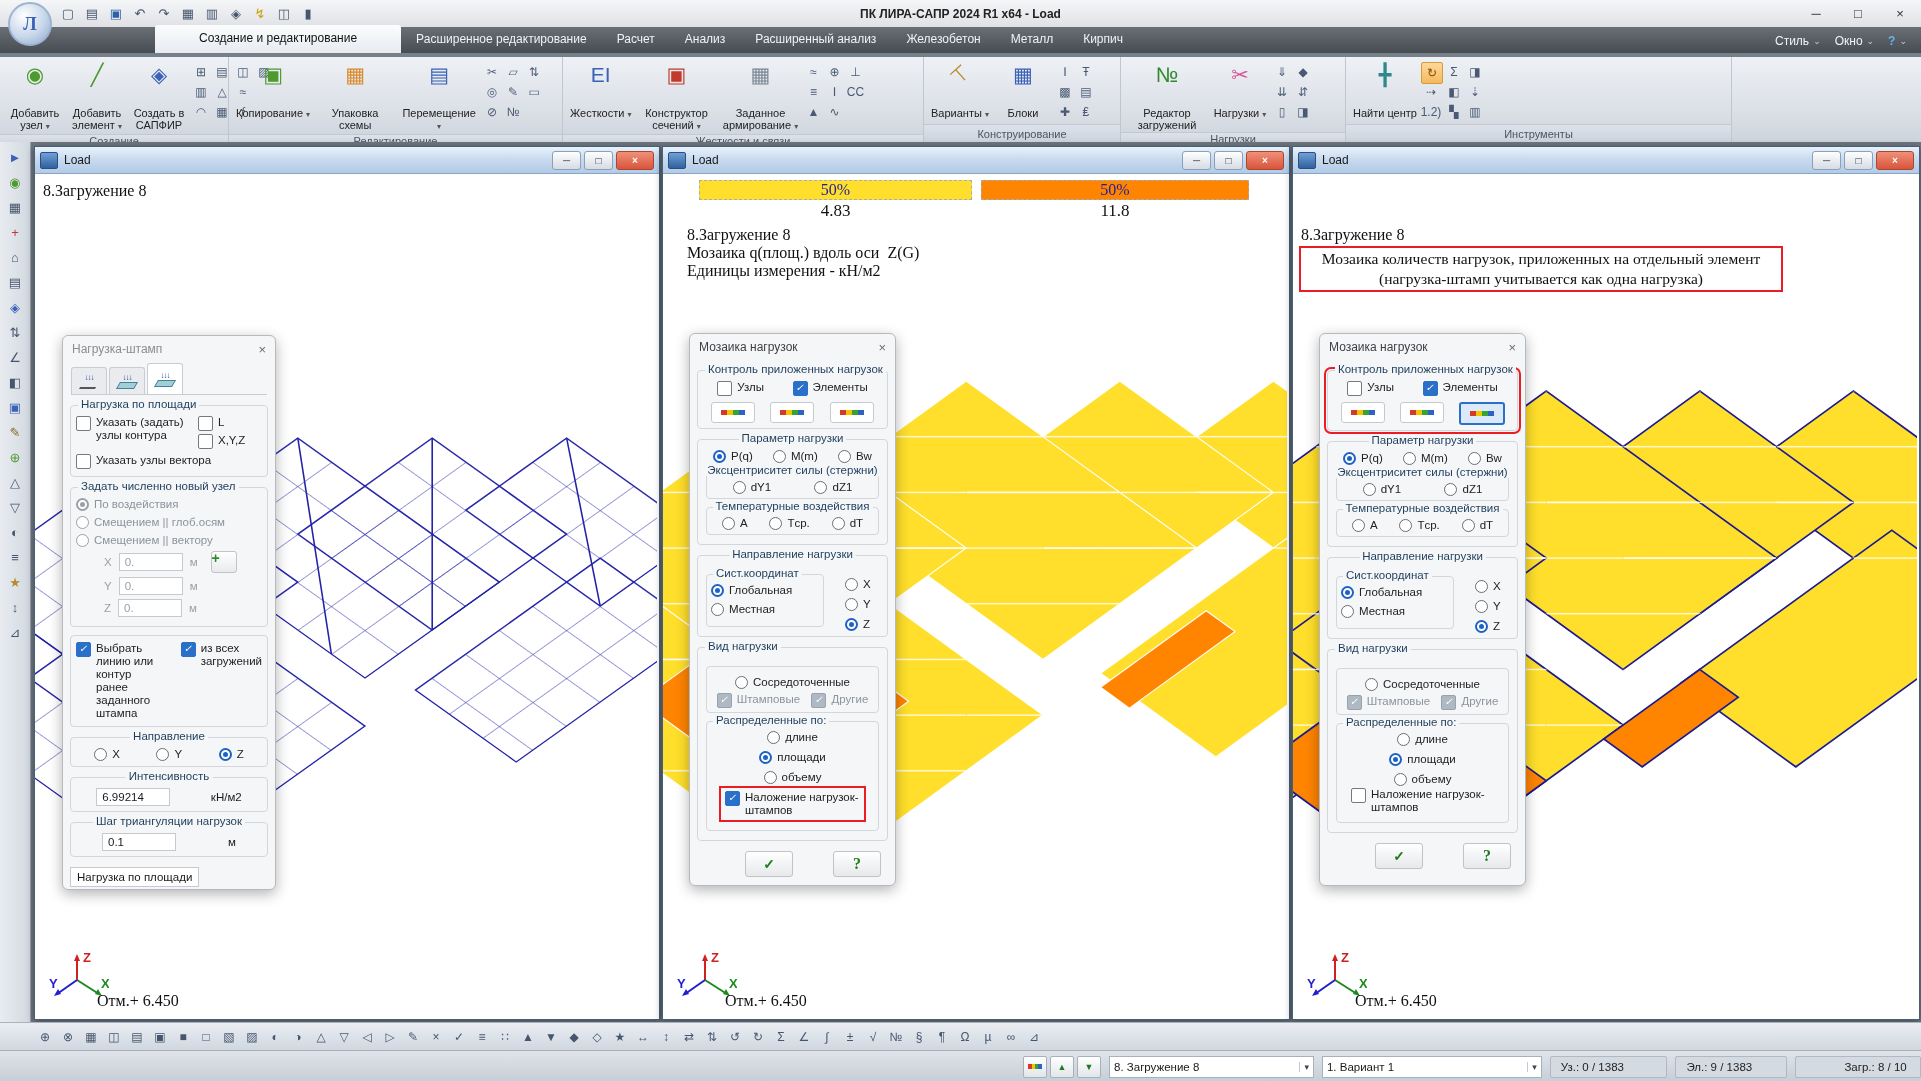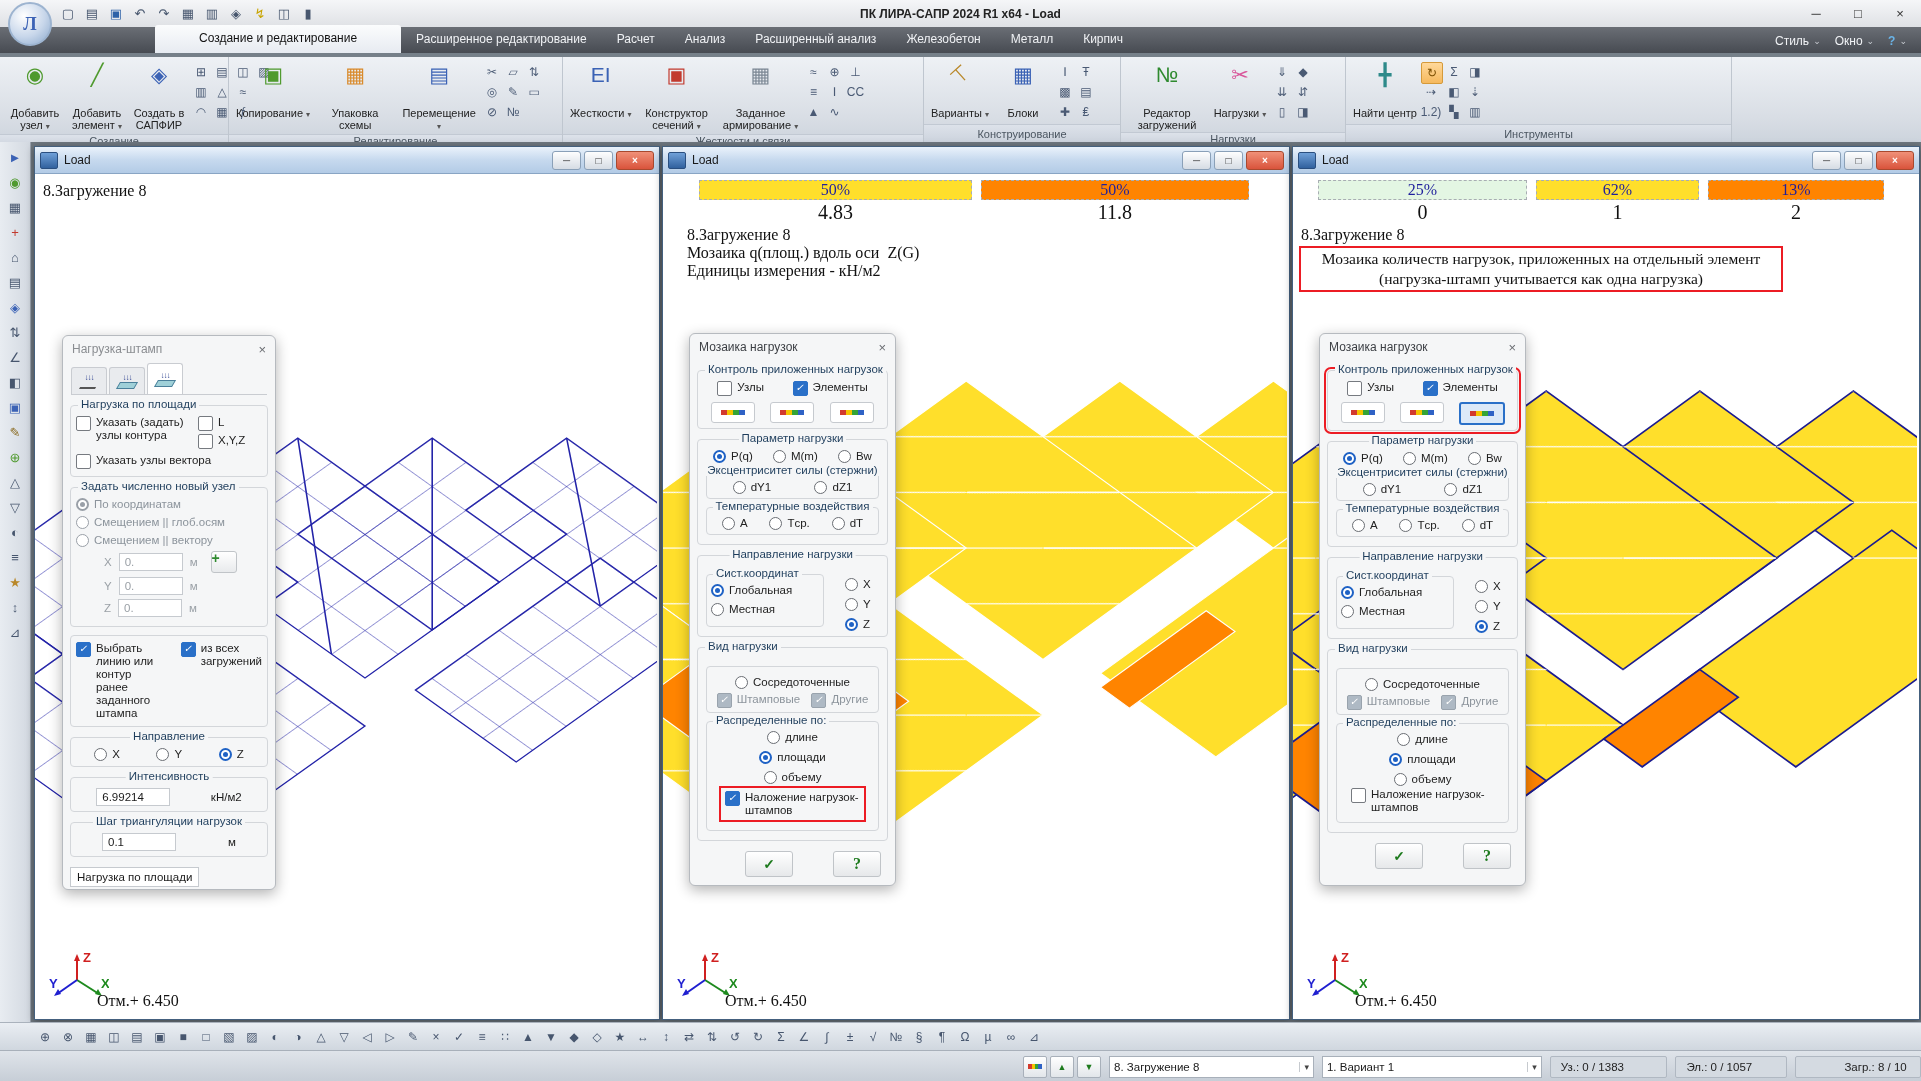--- a/index.html
+++ b/index.html
@@ -70,21 +70,21 @@
   .wbtn.close{background:linear-gradient(#f09078,#d9543c);color:#fff;border-color:#a8492f;width:36px;font-weight:bold;}
   .cwbody{position:relative;height:845px;overflow:hidden;background:#fff;}
   .model{position:absolute;left:0;top:0;}
   .caption{position:absolute;font-family:"Liberation Serif",serif;font-size:16px;color:#111;white-space:pre;}
   .notebox{position:absolute;border:2px solid #ec1c24;text-align:center;
     font-family:"Liberation Serif",serif;font-size:15.5px;color:#111;padding:1px 6px;line-height:20px;}
   .scalebar{position:absolute;display:flex;}
   .seg{margin-right:9px;}
   .seg .bar{height:18px;border:1px dashed #a8adb3;display:flex;align-items:center;justify-content:center;
     font-family:"Liberation Serif",serif;font-size:16px;color:#1f1f9c;}
-  .seg .val{text-align:center;font-family:"Liberation Serif",serif;font-size:20px;color:#111;margin-top:1px;}
+  .seg .val{text-align:center;font-family:"Liberation Serif",serif;font-size:17px;color:#111;margin-top:1px;}
   .axis{position:absolute;left:14px;top:776px;}
   .elev{position:absolute;left:62px;top:818px;font-family:"Liberation Serif",serif;font-size:16px;color:#111;}
   
   .dlg{position:absolute;background:#f5f6f7;border:1px solid #b6babf;border-radius:6px;
     box-shadow:0 4px 14px rgba(0,0,0,.3);font-size:11.5px;overflow:hidden;z-index:10;}
   .dlgtitle{height:26px;display:flex;align-items:center;padding:0 9px;color:#8a8d91;font-size:12px;}
   .dlg.dark .dlgtitle{color:#3c3f44;}
   .dlgclose{margin-left:auto;color:#6a6d72;font-size:13px;}
   .dtabs{display:flex;align-items:flex-end;margin:0 8px;border-bottom:1px solid #c9ccd1;height:32px;}
   .dtab{width:34px;height:26px;border:1px solid #c9ccd1;border-bottom:none;border-radius:3px 3px 0 0;
@@ -453,21 +453,21 @@
           <label class="cb" style="margin-top:5px;">
               <i></i>
               <span>Указать узлы вектора</span>
             </label>
         </div>
         <div class="grp">
           <span class="gt">Задать численно новый узел</span>
           <div class="col" style="gap:5px;">
             <label class="rb on dis">
                 <i></i>
-                <span>По координатам</span>
+                <span>По воздействия</span>
               </label>
             <label class="rb dis">
                 <i></i>
                 <span>Смещением || глоб.осям</span>
               </label>
             <label class="rb dis">
                 <i></i>
                 <span>Смещением || вектору</span>
               </label>
           </div>
@@ -816,34 +816,20 @@
             <rect x="0" y="336" width="240" height="240"></rect>
             <rect x="144" y="432" width="288" height="192"></rect>
             <rect x="48" y="576" width="240" height="144"></rect>
           </g>
           <g stroke="#1b1b8f" stroke-width="1.8" vector-effect="non-scaling-stroke" fill="#ff8400">
             <rect x="240" y="528" width="192" height="168"></rect>
             <rect x="432" y="336" width="48" height="120"></rect>
           </g>
         </g>
       </svg>
-      <div class="scalebar" id="scale-2" style="left:25px;top:6px;">
-          <div class="seg" style="width:209px">
-            <div class="bar" style="background:#e3f6e3">25%</div>
-            <div class="val">0</div>
-          </div>
-          <div class="seg" style="width:163px">
-            <div class="bar" style="background:#ffdf2b">62%</div>
-            <div class="val">1</div>
-          </div>
-          <div class="seg" style="width:176px">
-            <div class="bar" style="background:#ff8400">13%</div>
-            <div class="val">2</div>
-          </div>
-        </div>
       <div class="caption" style="left:8px;top:52px;">8.Загружение 8</div>
       <div class="notebox" style="left:6px;top:72px;width:468px;">
         <span>Мозаика количеств нагрузок, приложенных на отдельный элемент</span><br><span>(нагрузка-штамп учитывается как одна нагрузка)</span>
       </div>
 
       <div class="dlg dark" style="left:26px;top:159px;width:205px;height:551px;">
         <div class="dlgtitle">
           <span>Мозаика нагрузок</span>
           <span class="dlgclose">×</span>
         </div>
@@ -1075,15 +1061,15 @@
   </div>
   <div class="scombo" style="width:208px;">
     <span>8. Загружение 8</span>
       <i>▾</i>
   </div>
   <div class="scombo" style="width:224px;">
     <span>1. Вариант 1</span>
       <i>▾</i>
   </div>
   <div class="sfield" style="width:102px;">Уз.: 0 / 1383</div>
-  <div class="sfield" style="width:96px;">Эл.: 0 / 1057</div>
+  <div class="sfield" style="width:96px;">Эл.: 9 / 1383</div>
   <div class="sfield" style="width:70px;padding-left:48px;">Загр.: 8 / 10</div>
 </div>
 
 </body></html>

